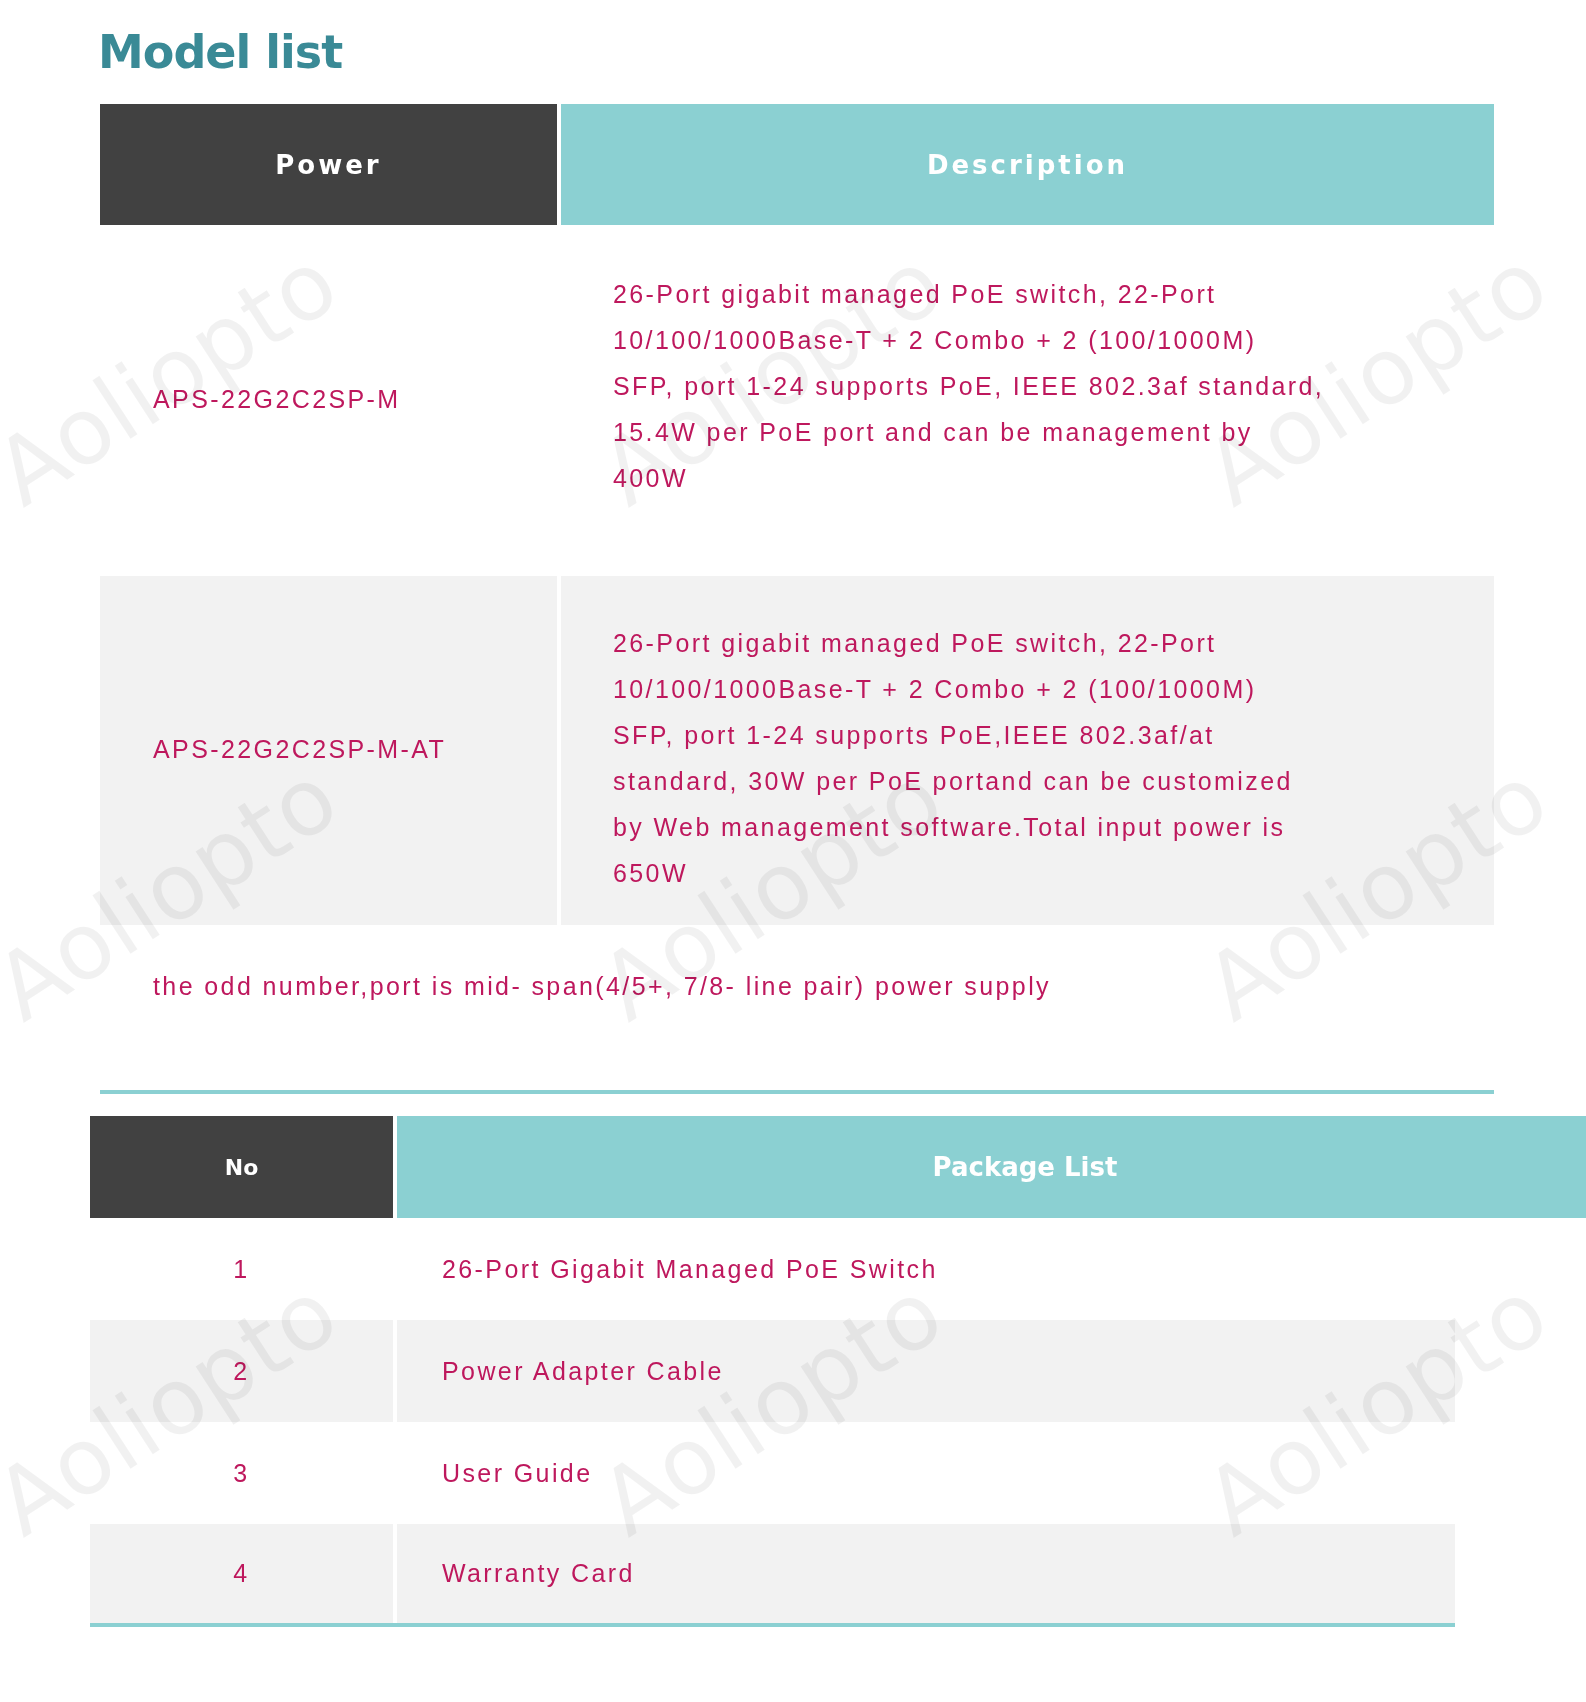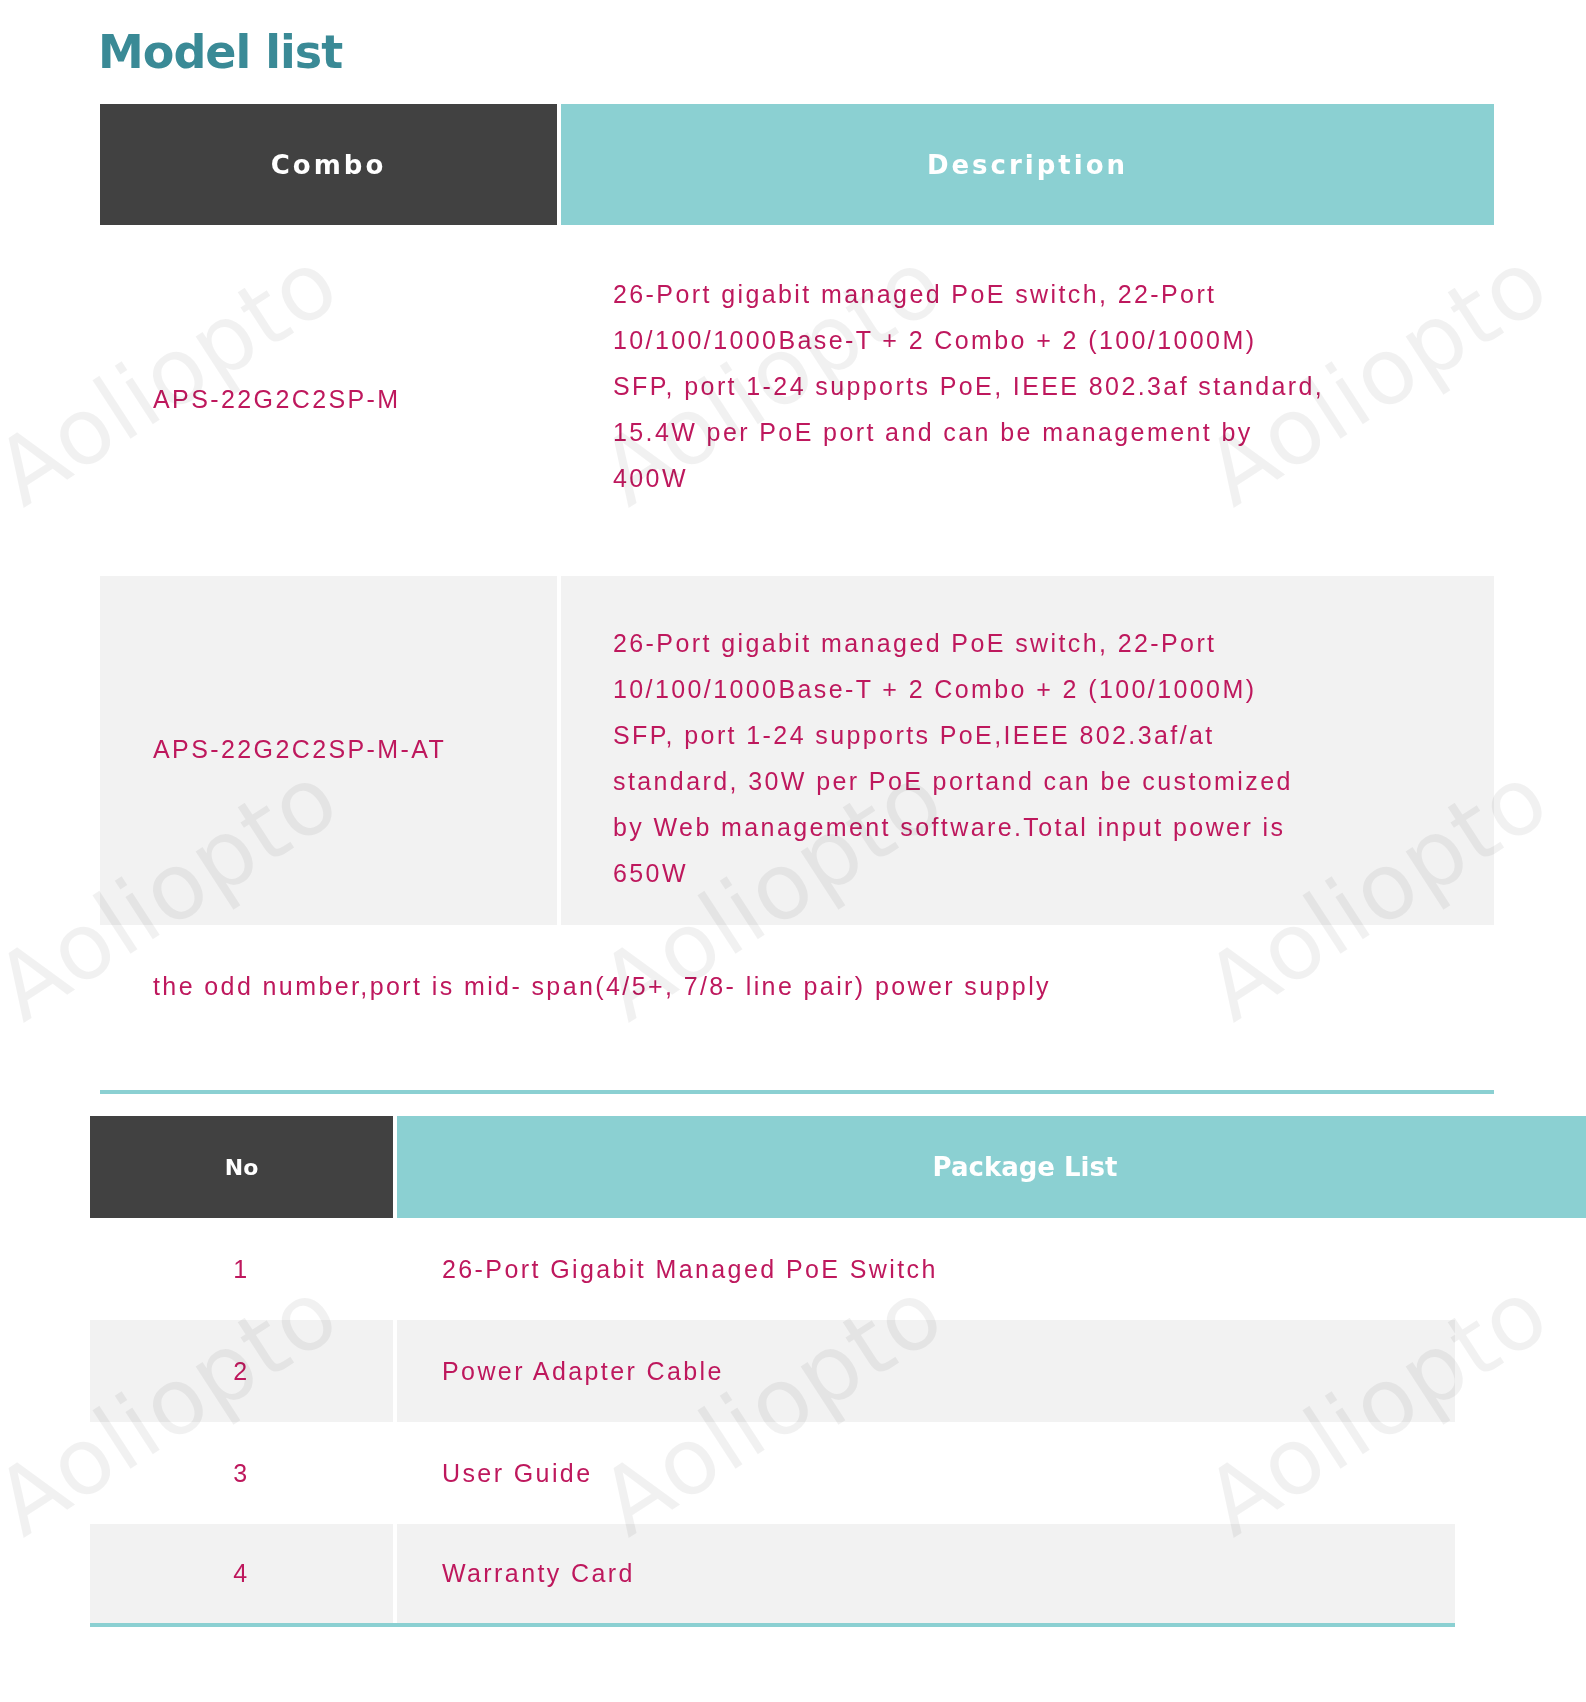--- a/index.html
+++ b/index.html
@@ -54,21 +54,21 @@
     .teal-rule { background: #8bd0d2; }
   </style>
 </head>
 <body>
 
 <div class="abs title">Model list</div>
 
 <div>
 
   <div class="abs hdr-dark hdr-text" style="left:100px; top:104px; width:457px; height:121px; font-size:26px; letter-spacing:3px;">
-    <span>Combo</span>
+    <span>Power</span>
   </div>
   <div class="abs hdr-teal hdr-text" style="left:561px; top:104px; width:933px; height:121px; font-size:26px; letter-spacing:3px;">
     <span>Description</span>
   </div>
 
   <div class="abs" style="left:100px; top:225px; width:1394px; height:351px;">
     <div class="abs cell-text" style="left:53px; top:157px; line-height:34px;">APS-22G2C2SP-M</div>
     <div class="abs" style="left:513px; top:46px;">
       <div class="cell-text desc-line">26-Port gigabit managed PoE switch, 22-Port</div>
       <div class="cell-text desc-line">10/100/1000Base-T + 2 Combo + 2  (100/1000M)</div>

